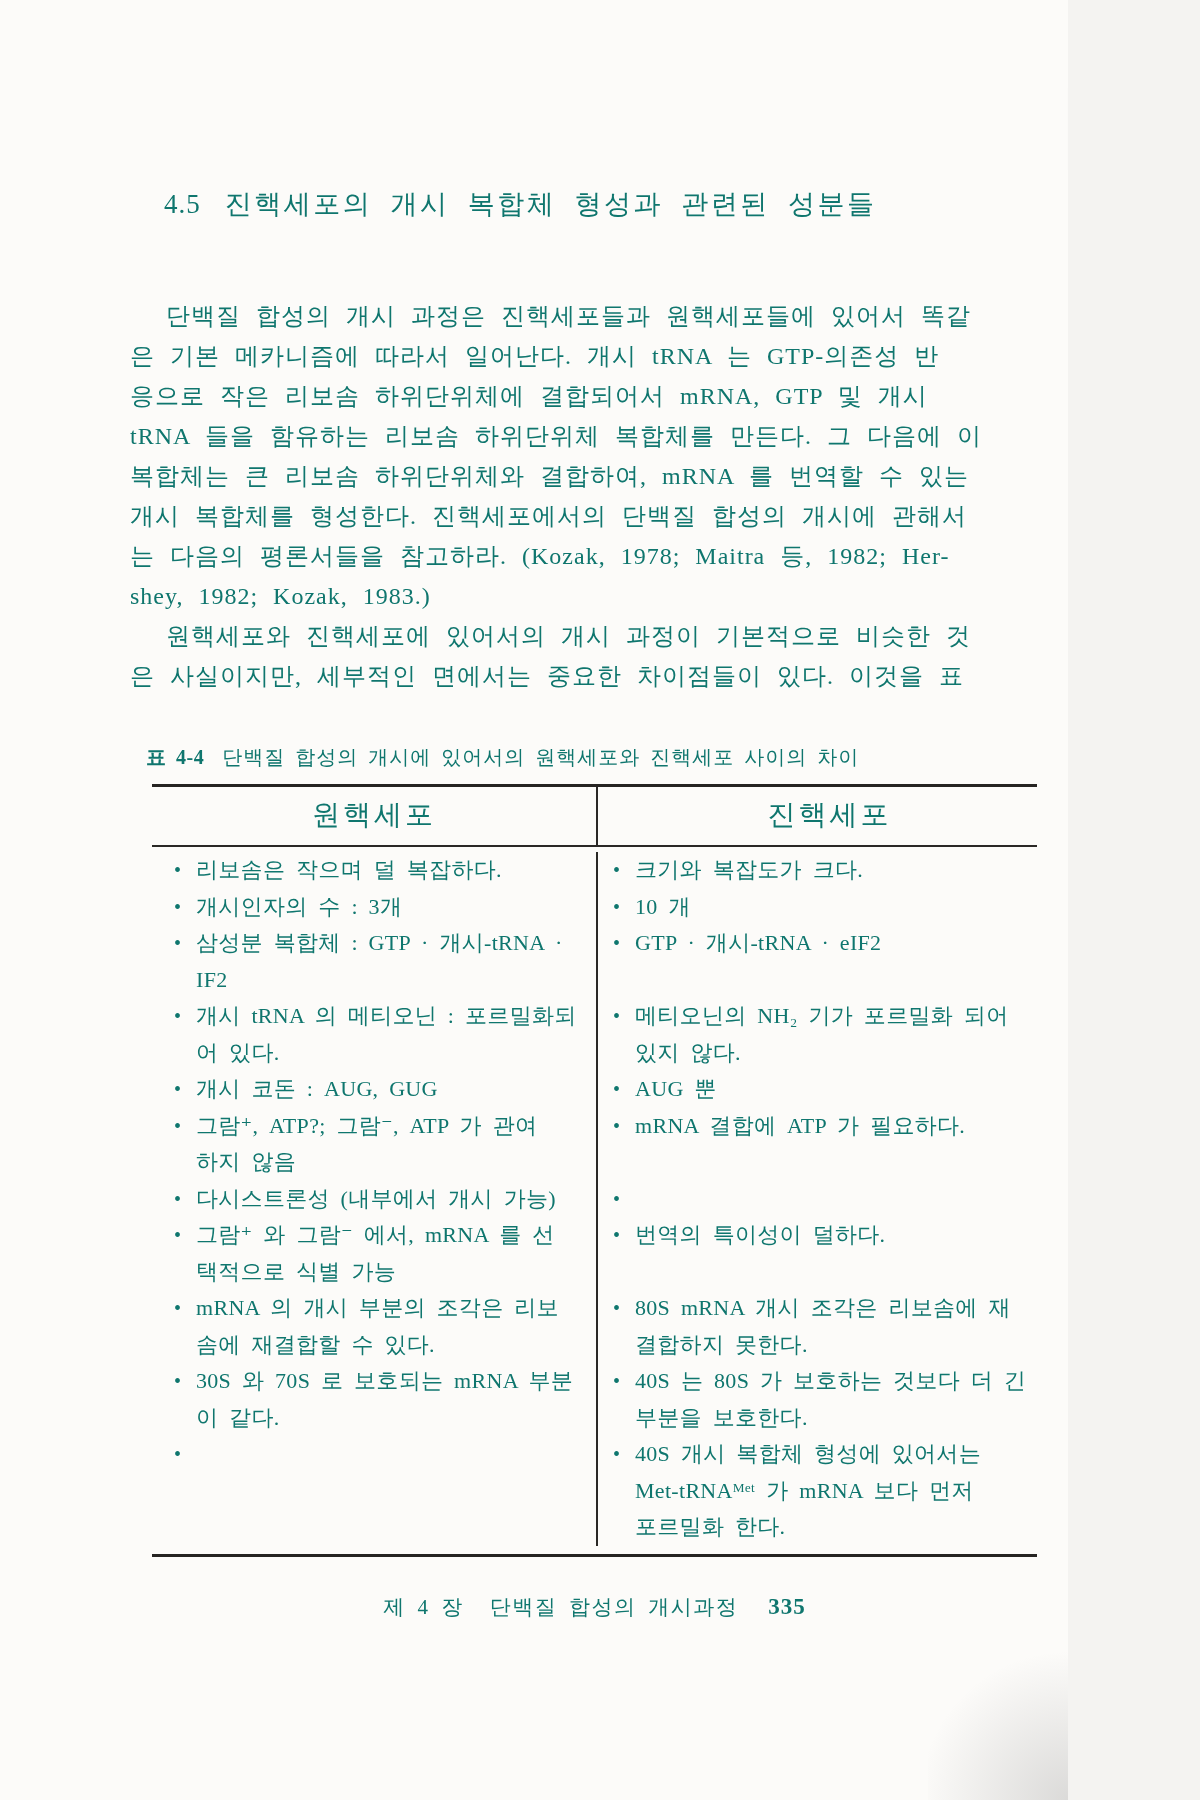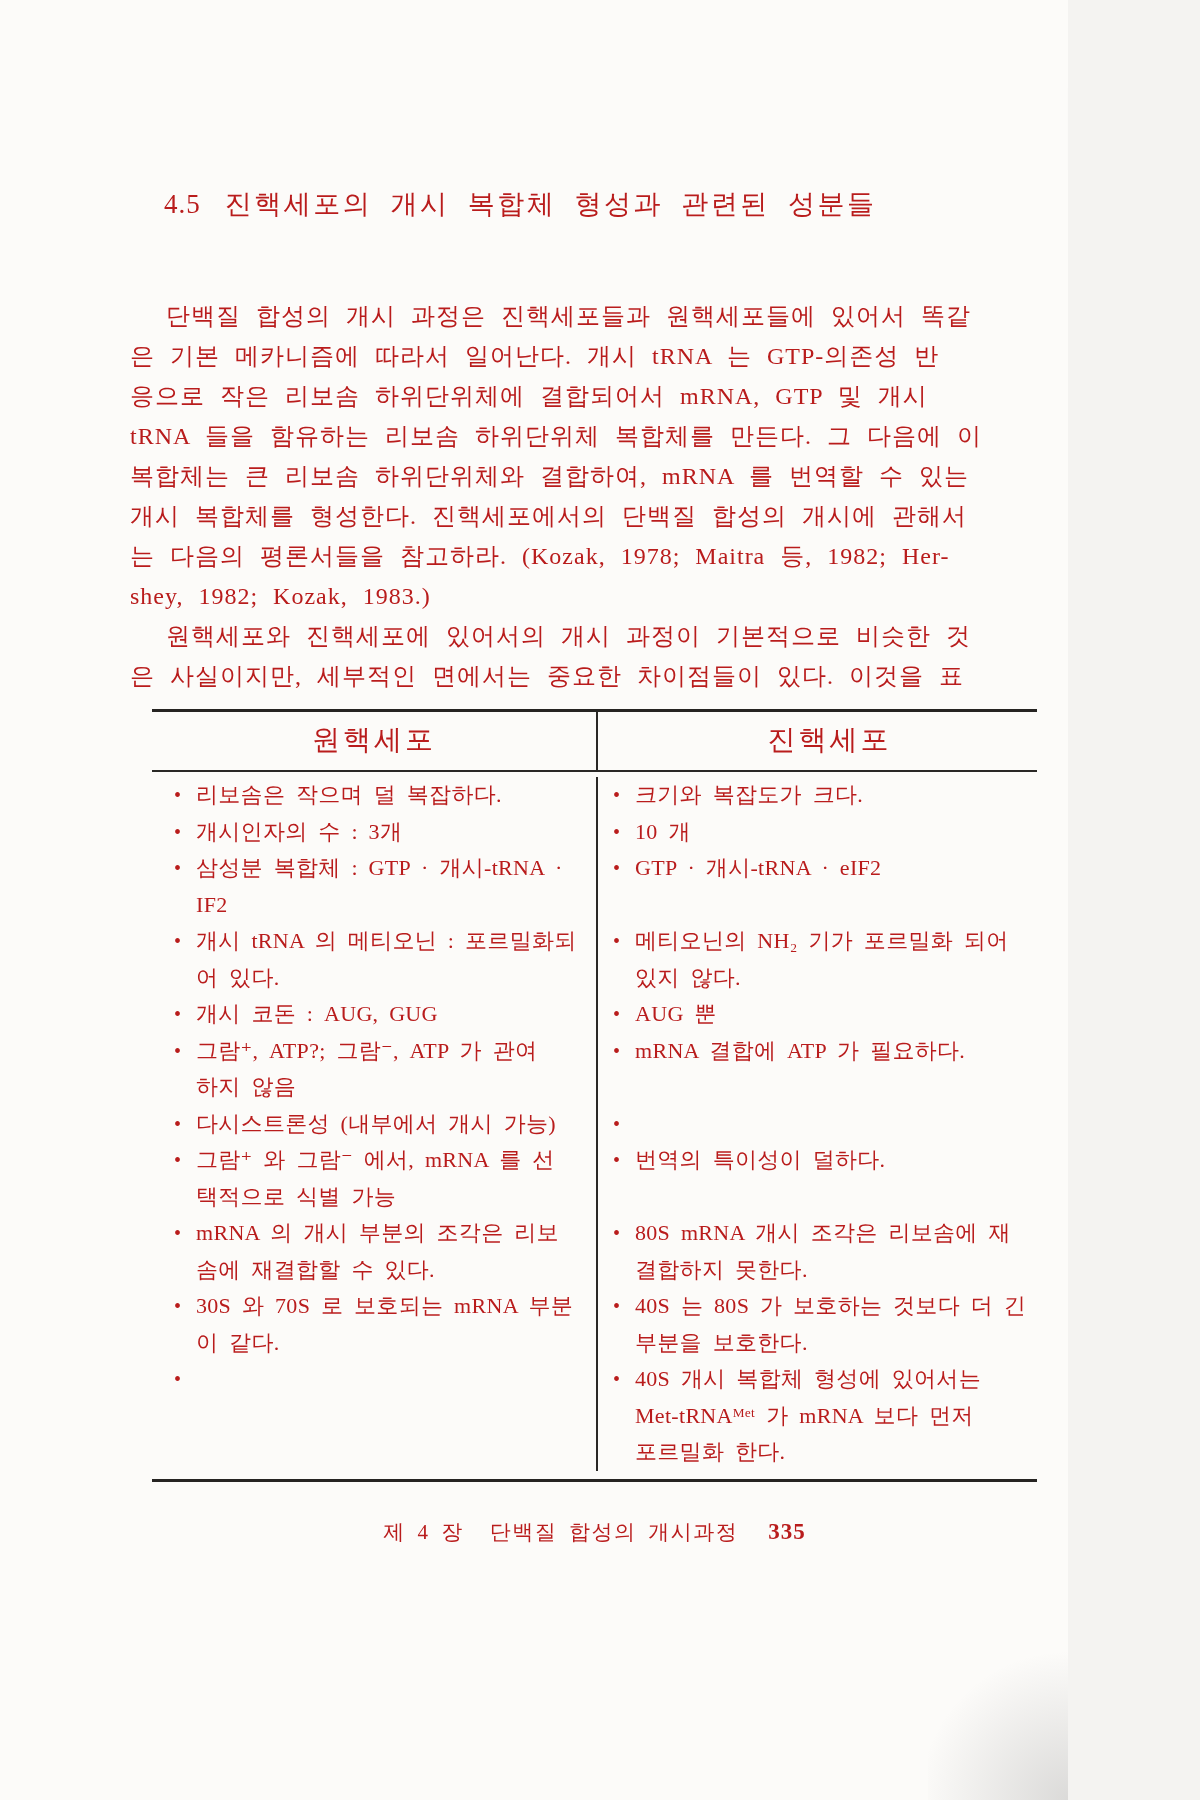--- a/index.html
+++ b/index.html
@@ -5,21 +5,21 @@
   html, body { margin: 0; padding: 0; }
   body {
     width: 1200px; height: 1800px;
     background: #f4f3f1;
     font-family: "Liberation Serif", "DejaVu Serif", serif;
   }
   .page {
     position: relative;
     width: 1068px; height: 1800px;
     background: #fcfbf9;
-    color: #b91c1c;
+    color: #0f766e;
     overflow: hidden;
     box-sizing: border-box;
   }
   
   .scan-streak {
     position: absolute; left: 1072px; top: 88px;
     width: 26px; height: 180px;
     background: linear-gradient(180deg, rgba(120,120,120,0.28), rgba(150,150,150,0.12) 60%, rgba(160,160,160,0));
     filter: blur(2px);
   }
@@ -118,20 +118,21 @@
 은 기본 메카니즘에 따라서 일어난다. 개시 tRNA 는 GTP-의존성 반
 응으로 작은 리보솜 하위단위체에 결합되어서 mRNA, GTP 및 개시
 tRNA 들을 함유하는 리보솜 하위단위체 복합체를 만든다. 그 다음에 이
 복합체는 큰 리보솜 하위단위체와 결합하여, mRNA 를 번역할 수 있는
 개시 복합체를 형성한다. 진핵세포에서의 단백질 합성의 개시에 관해서
 는 다음의 평론서들을 참고하라. (Kozak, 1978; Maitra 등, 1982; Her-
 shey, 1982; Kozak, 1983.)</p>
     <p class="para">원핵세포와 진핵세포에 있어서의 개시 과정이 기본적으로 비슷한 것
 은 사실이지만, 세부적인 면에서는 중요한 차이점들이 있다. 이것을 표</p>
 
+    <div class="tbl-caption"><span class="cap-label">표 4-4</span><span class="cap-text">단백질 합성의 개시에 있어서의 원핵세포와 진핵세포 사이의 차이</span></div>
 
     <div class="tbl">
       <div class="tbl-head">
         <div class="th left">원핵세포</div>
         <div class="th right">진핵세포</div>
       </div>
       <div class="tbl-body">
 
         <div class="tr">
           <div class="td left">

